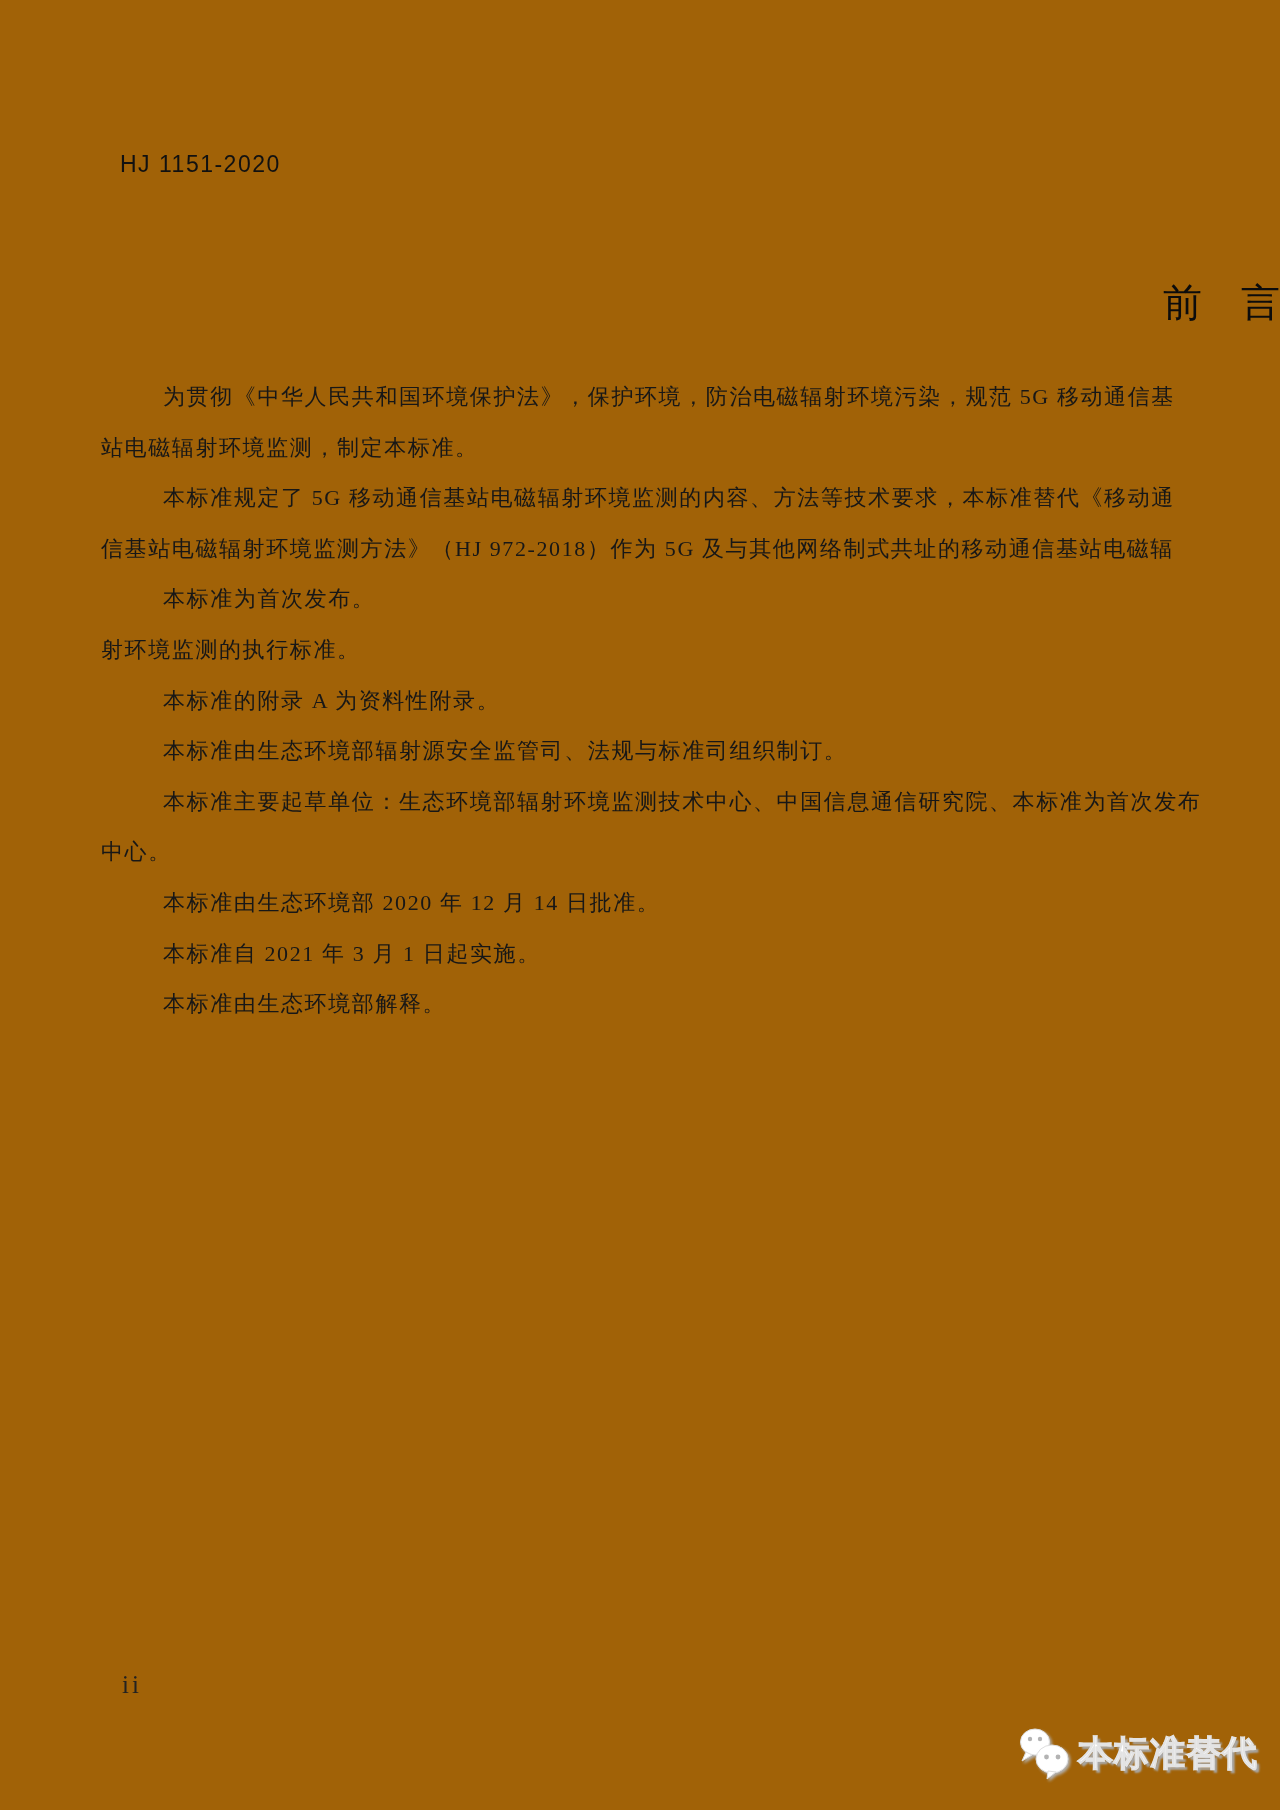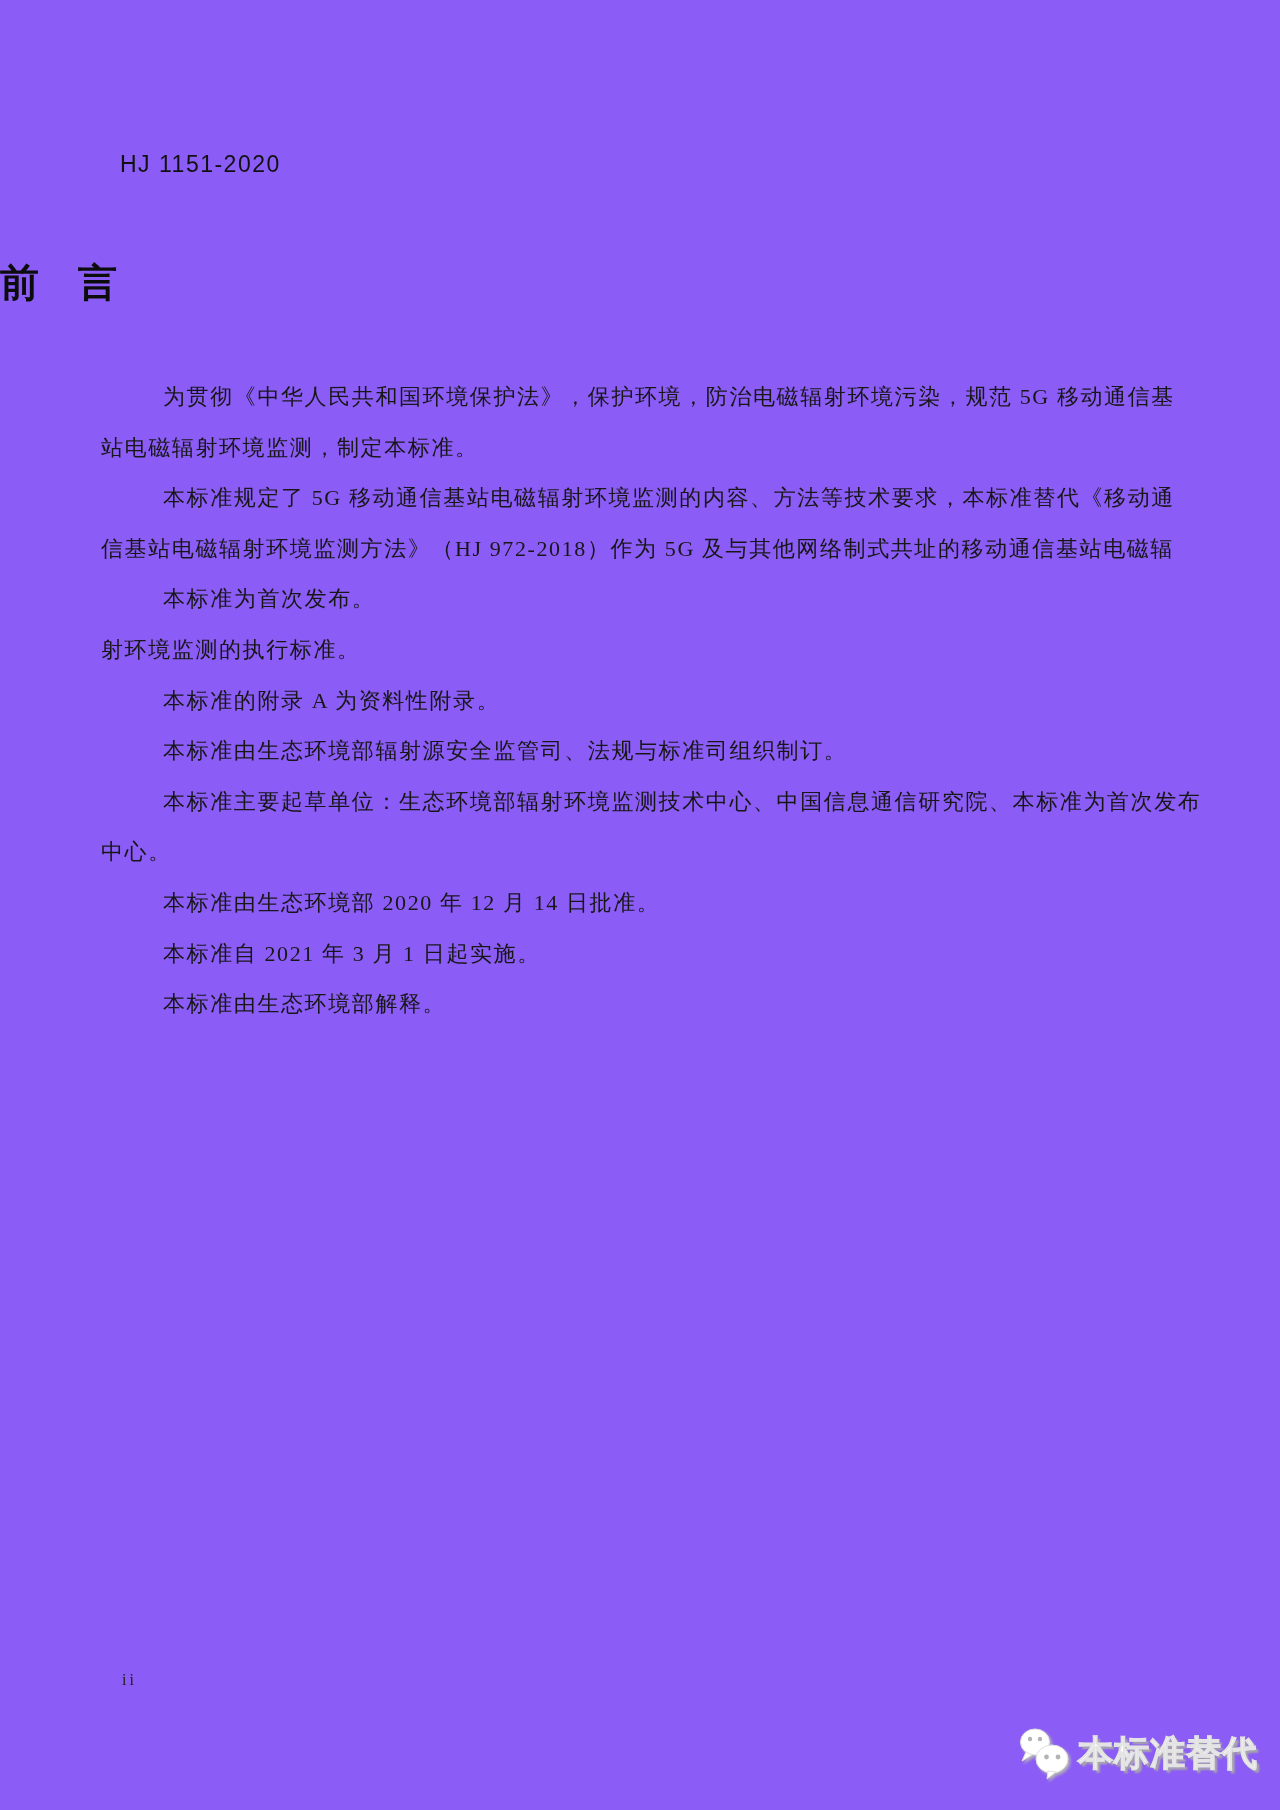--- a/index.html
+++ b/index.html
@@ -1,43 +1,43 @@
 <!DOCTYPE html>
 <html><head>
 <meta charset="utf-8">
 <style>
   * { margin: 0; padding: 0; box-sizing: border-box; }
   html, body { background: #e8e8e8; }
   .page {
     position: relative;
     width: 1280px;
     height: 1810px;
-    background: #8b5cf6;
+    background: #a16207;
     overflow: hidden;
     font-family: "Liberation Serif", "DejaVu Serif", serif;
     color: #1b1b1b;
   }
   .doc-number {
     position: absolute;
     left: 120px;
     top: 151px;
     font-family: "Liberation Sans", "DejaVu Sans", sans-serif;
     font-size: 23px;
     letter-spacing: 1.5px;
     color: #111;
     white-space: pre;
   }
   .title {
     position: absolute;
-    top: 260px;
+    top: 280px;
     left: 0;
     width: 100%;
-    text-align: left;
+    text-align: right;
     font-size: 39px;
-    font-weight: bold;
+    font-weight: normal;
     line-height: 46px;
     color: #0c0c0c;
     letter-spacing: 0;
   }
   .body {
     position: absolute;
     left: 101px;
     top: 372px;
     width: 1158px;
     font-size: 22px;
@@ -47,21 +47,21 @@
   .line {
     line-height: 50.6px;
     height: 50.6px;
     white-space: pre;
   }
   .line.indent { text-indent: 62px; }
   .page-number {
     position: absolute;
     left: 122px;
     top: 1671px;
-    font-size: 16px;
+    font-size: 25px;
     letter-spacing: 3px;
     color: #222;
   }
   .watermark {
     position: absolute;
     left: 1016px;
     top: 1726px;
     display: flex;
     align-items: center;
     gap: 6px;

